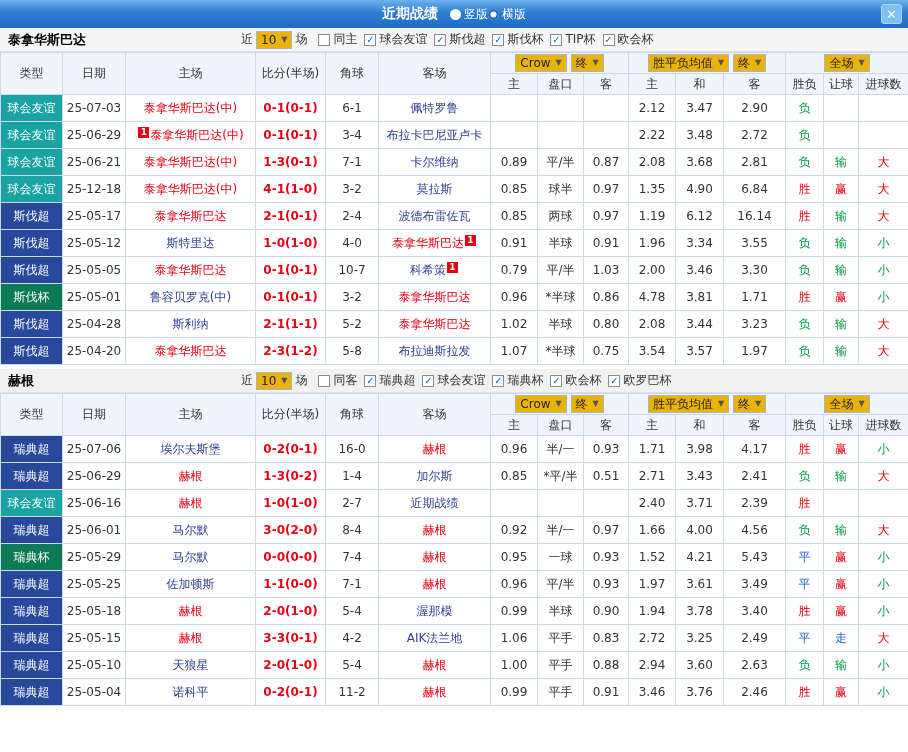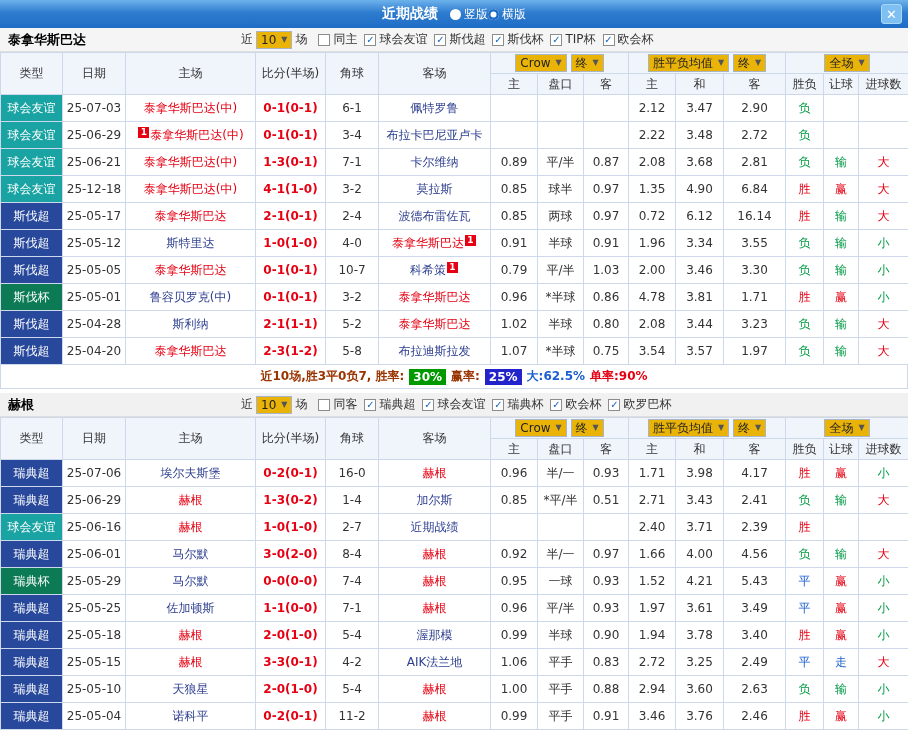--- a/index.html
+++ b/index.html
@@ -262,21 +262,21 @@
           <tr>
             <td class="type" style="background: rgb(39, 72, 155);">斯伐超</td>
             <td>25-05-17</td>
             <td><span class="focus">泰拿华斯巴达</span></td>
             <td class="score">2-1(0-1)</td>
             <td>2-4</td>
             <td><span class="opp">波德布雷佐瓦</span></td>
             <td>0.85</td>
             <td>两球</td>
             <td>0.97</td>
-            <td>0.72</td>
+            <td>1.19</td>
             <td>6.12</td>
             <td>16.14</td>
             <td class="c-red">胜</td>
             <td class="c-green">输</td>
             <td class="c-red">大</td>
           </tr>
           <tr>
             <td class="type" style="background: rgb(39, 72, 155);">斯伐超</td>
             <td>25-05-12</td>
             <td><span class="opp">斯特里达</span></td>
@@ -357,28 +357,20 @@
             <td>3.54</td>
             <td>3.57</td>
             <td>1.97</td>
             <td class="c-green">负</td>
             <td class="c-green">输</td>
             <td class="c-red">大</td>
           </tr>
         </tbody>
     </table>
 
-    <div class="summary">
-      <span class="sum-main">近10场,胜3平0负7, 胜率:</span>
-      <span class="rate-badge" style="background: rgb(0, 153, 0);">30%</span>
-      <span class="sum-main">赢率:</span>
-      <span class="rate-badge" style="background: rgb(35, 35, 204);">25%</span>
-      <span class="sum-big">大:62.5%</span>
-      <span class="sum-single">单率:90%</span>
-    </div>
   </section>
 
   <section class="section section2">
     <div class="filterbar">
       <span class="team-name">赫根</span>
       <span class="near-label">近</span>
       <span class="dd">
         <span>10</span>
         <span class="arr">▼</span>
       </span>

